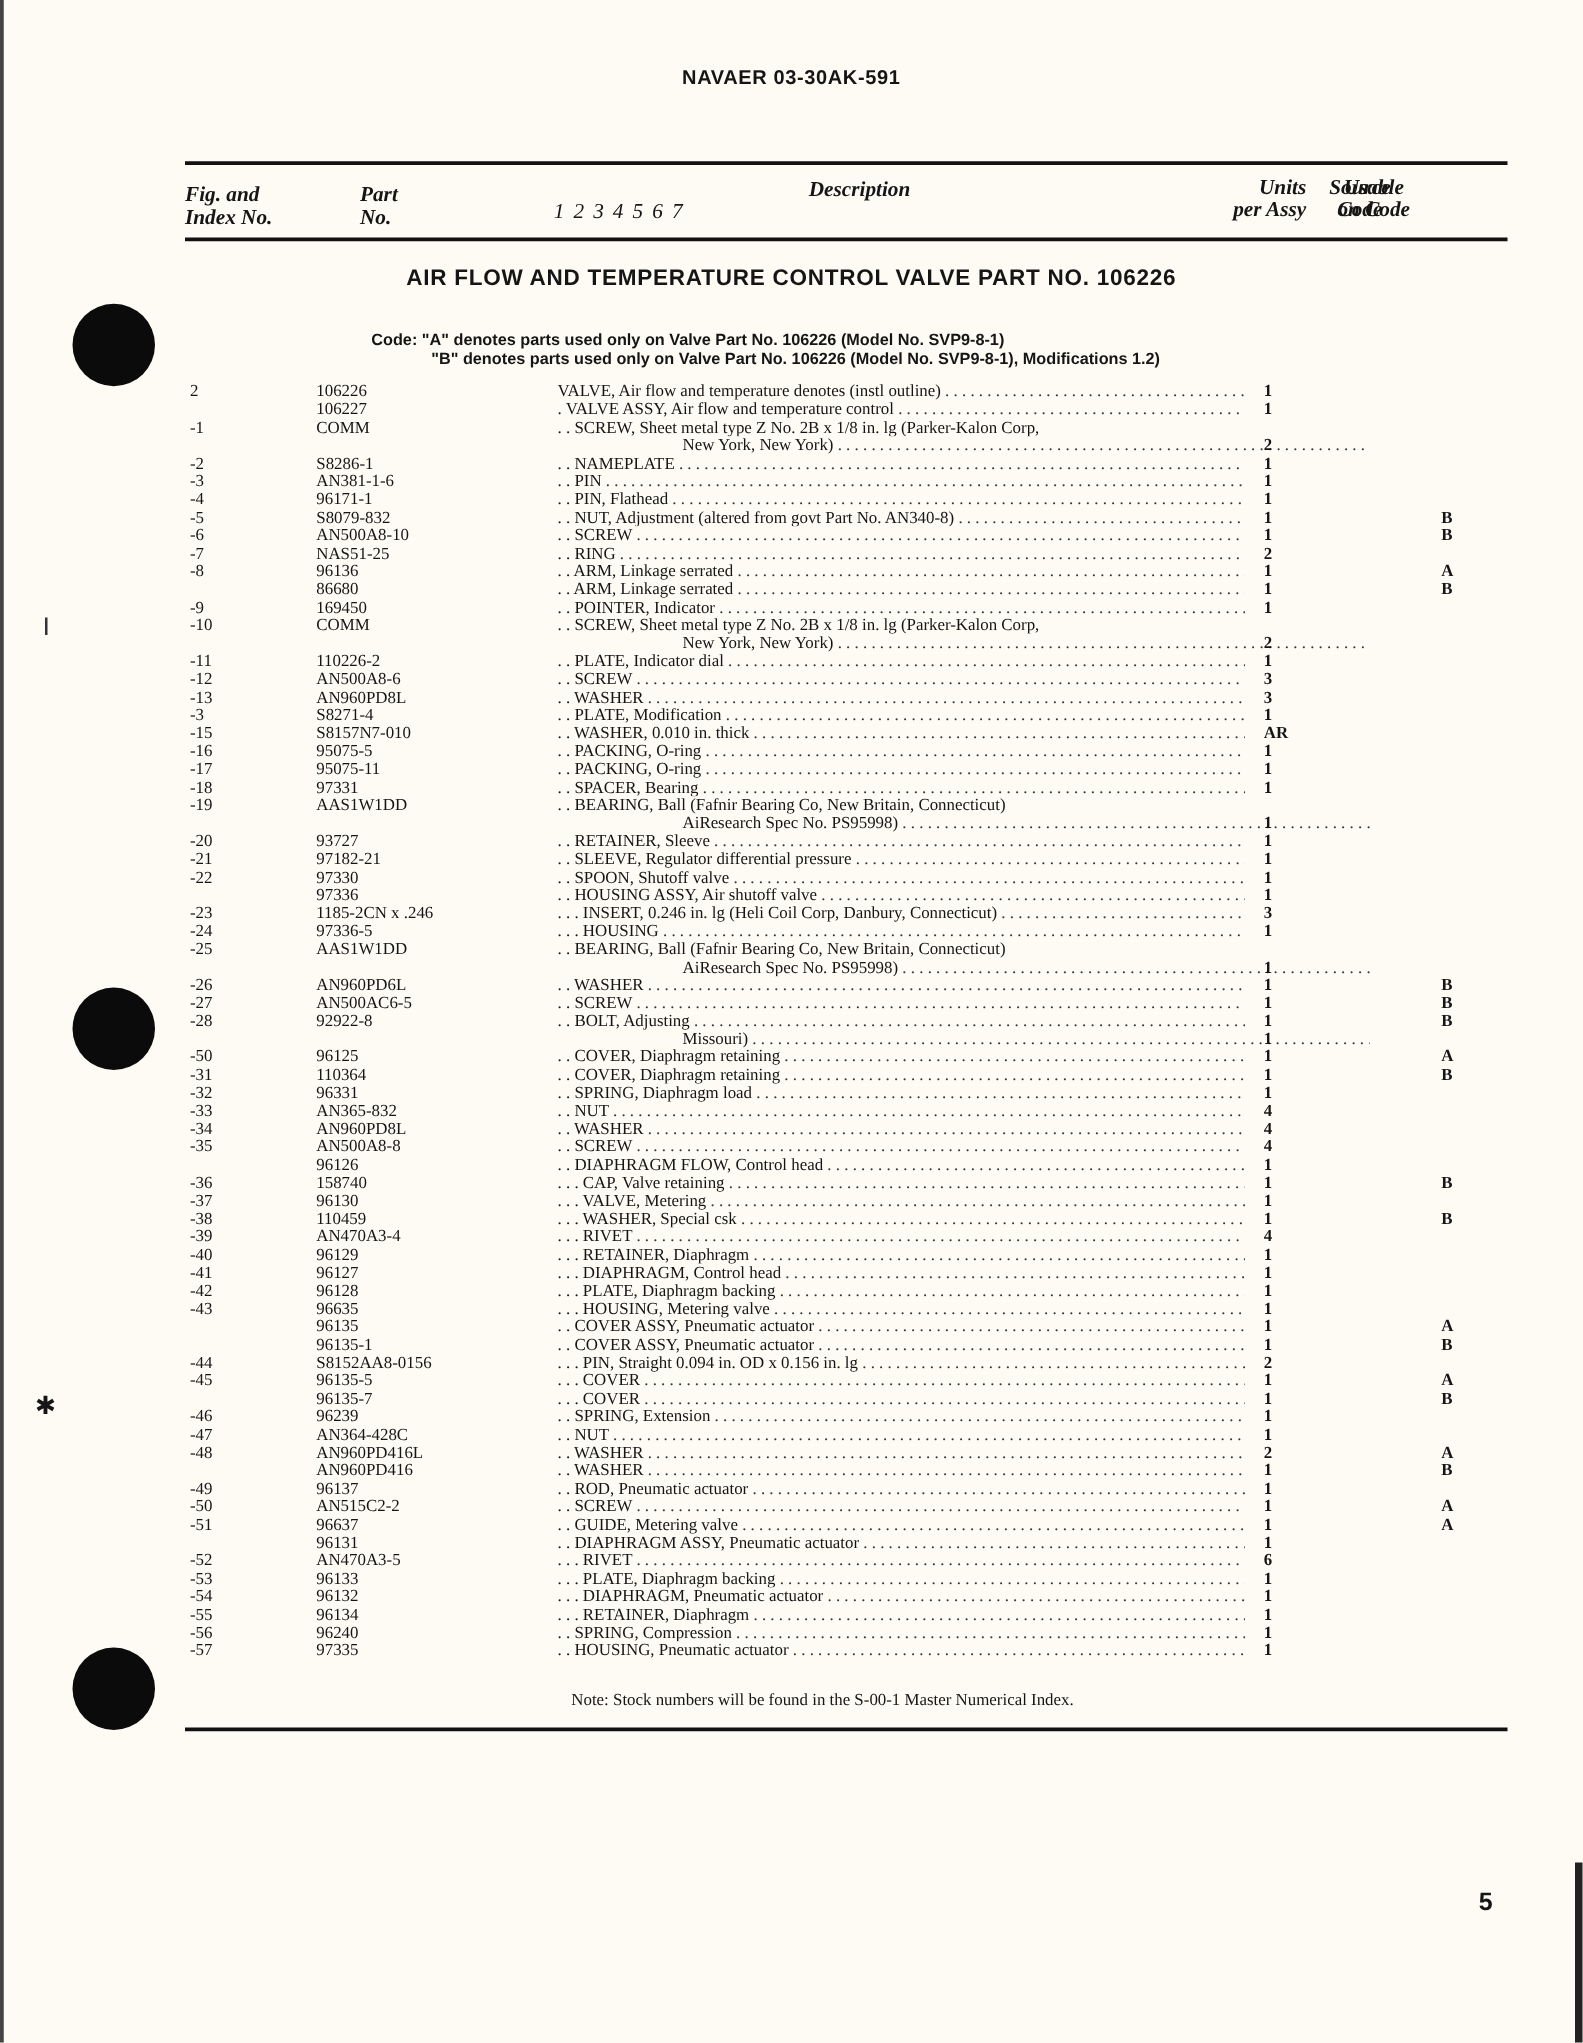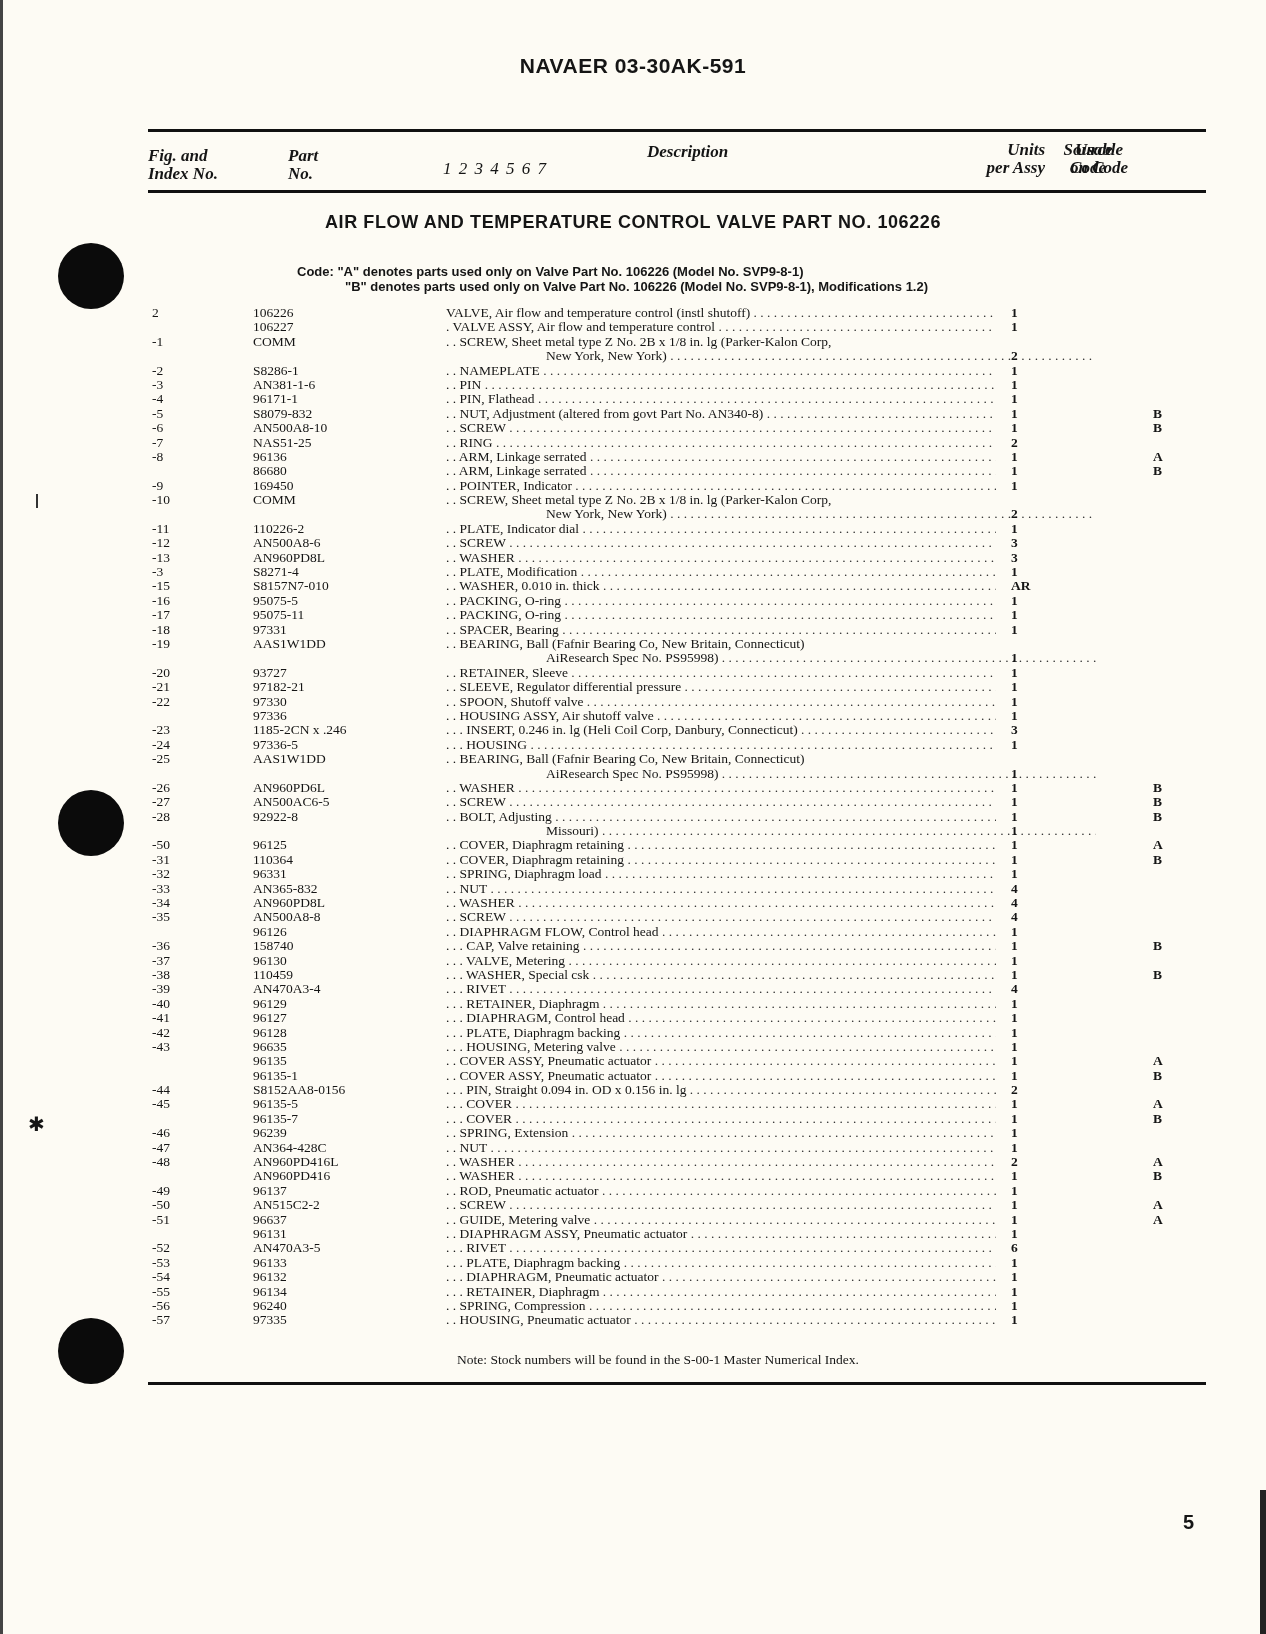--- a/index.html
+++ b/index.html
@@ -15,21 +15,21 @@
     position: absolute; left: 0; top: 0; width: 3px; height: 1634px; background: #444;
   }
   .right-edge {
     position: absolute; right: 0; top: 1490px; width: 6px; height: 144px; background: #222;
   }
   .punch-hole {
     position: absolute; left: 58px; width: 66px; height: 66px; border-radius: 50%; background: #0b0b0b;
   }
   .doc-number {
     position: absolute; top: 54px; left: 0; width: 1266px; text-align: center;
-    font-family: "Liberation Sans", sans-serif; font-weight: bold; font-size: 21px; letter-spacing: 0.5px;
+    font-family: "Liberation Sans", sans-serif; font-weight: bold; font-size: 16px; letter-spacing: 0.5px;
   }
   .rule-thick { position: absolute; left: 148px; width: 1058px; height: 3px; background: #111; }
   .col-head {
     position: absolute; font-style: italic; font-size: 17px; line-height: 18px; font-weight: bold;
   }
   .section-title {
     position: absolute; top: 212px; left: 0; width: 1266px; text-align: center;
     font-family: "Liberation Sans", sans-serif; font-weight: bold; font-size: 18px; letter-spacing: 0.6px;
   }
   .code-note {
@@ -94,21 +94,21 @@
 <div class="rule-thick" style="top:190px"></div>
 
 <div class="section-title">AIR FLOW AND TEMPERATURE CONTROL VALVE PART NO. 106226</div>
 <div class="code-note" style="top:264px">Code: "A" denotes parts used only on Valve Part No. 106226 (Model No. SVP9-8-1)</div>
 <div class="code-note" style="top:279px;left:345px">"B" denotes parts used only on Valve Part No. 106226 (Model No. SVP9-8-1), Modifications 1.2)</div>
 
 <div class="rows" id="rows">
     <div class="row">
       <span class="c-idx">2</span>
       <span class="c-part">106226</span>
-      <span class="c-desc" style=""><span>VALVE, Air flow and temperature control (instl shutoff)</span><span class="leader"> . . . . . . . . . . . . . . . . . . . . . . . . . . . . . . . . . . . . . . . . . . . . . . . . . . . . . . . . . . . . . . . . . . . . . . . . . . . . . . . . </span></span>
+      <span class="c-desc" style=""><span>VALVE, Air flow and temperature denotes (instl outline)</span><span class="leader"> . . . . . . . . . . . . . . . . . . . . . . . . . . . . . . . . . . . . . . . . . . . . . . . . . . . . . . . . . . . . . . . . . . . . . . . . . . . . . . . . </span></span>
       <span class="c-units">1</span>
       <span class="c-usable"></span>
     </div>
     <div class="row">
       <span class="c-idx"></span>
       <span class="c-part">106227</span>
       <span class="c-desc" style=""><span>. VALVE ASSY, Air flow and temperature control</span><span class="leader"> . . . . . . . . . . . . . . . . . . . . . . . . . . . . . . . . . . . . . . . . . . . . . . . . . . . . . . . . . . . . . . . . . . . . . . . . . . . . . . . . </span></span>
       <span class="c-units">1</span>
       <span class="c-usable"></span>
     </div>

